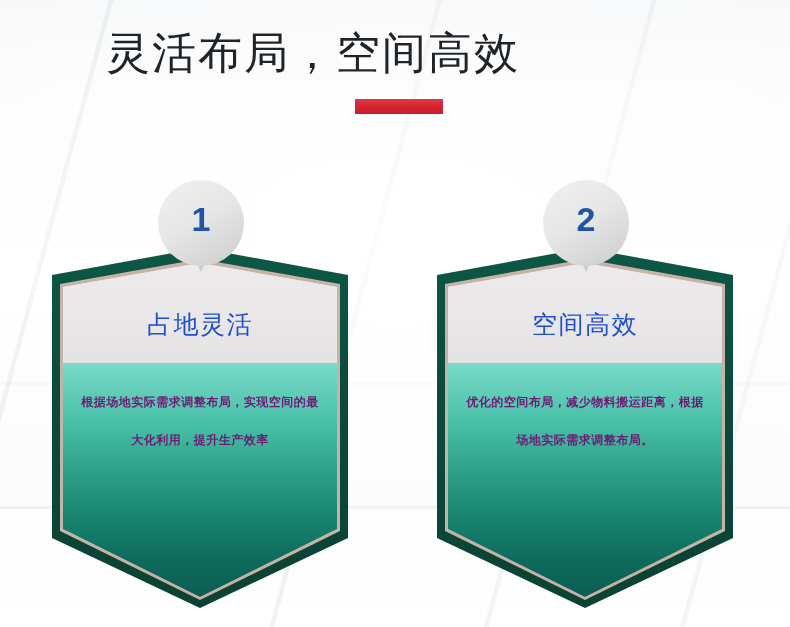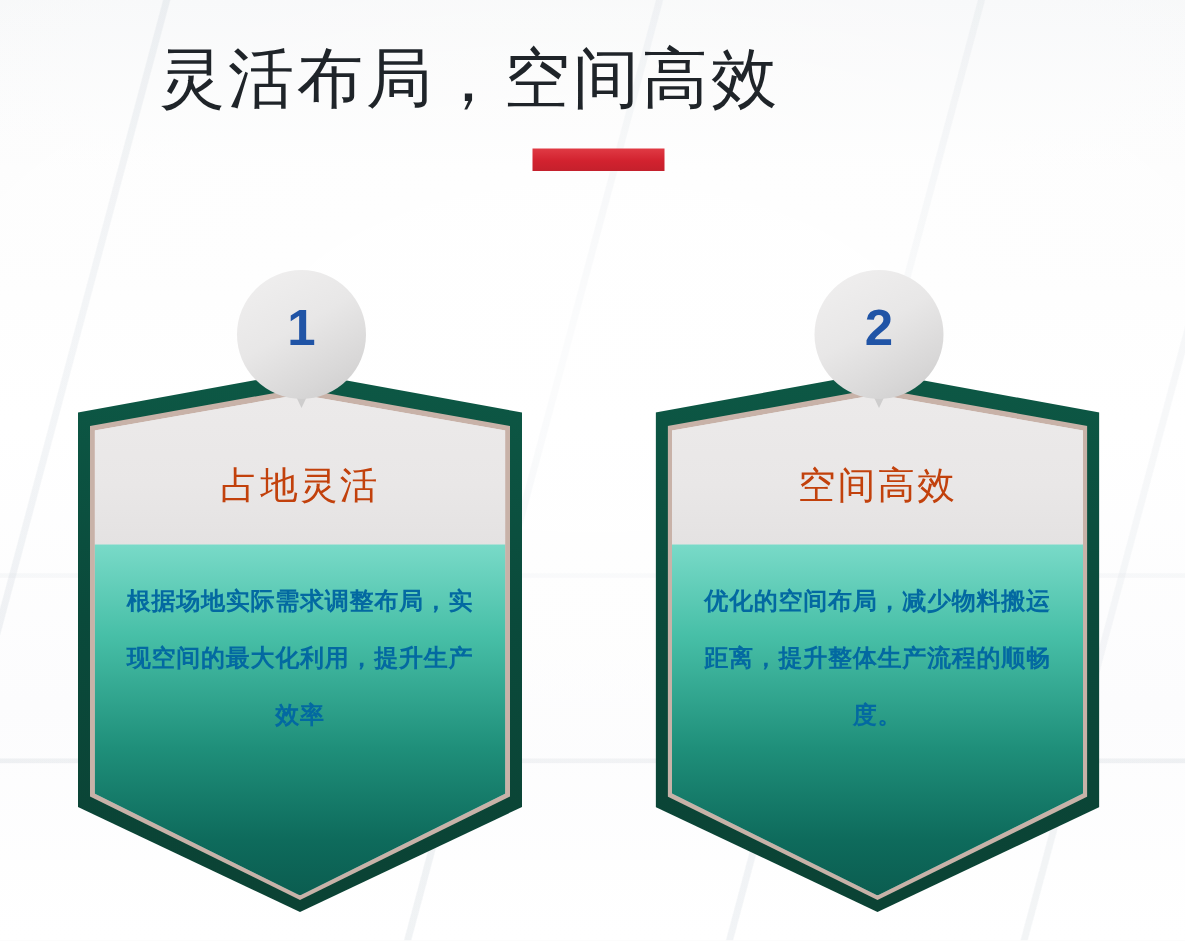--- a/index.html
+++ b/index.html
@@ -82,29 +82,29 @@
   }
   .card-body{
     position:absolute;left:0;top:100px;width:274px;height:234px;
     background:linear-gradient(180deg,#79dac8 0%,#47bfa7 26%,#1f8f7a 58%,#0e6b5c 84%,#0b5d50 100%);
   }
   .card-title{
     position:absolute;left:0;top:46px;width:274px;
     text-align:center;
     font-size:25px;line-height:30px;
     letter-spacing:1.5px;
-    color:#c2410c;
+    color:#1d4ed8;
     font-weight:400;
   }
   .card-text{
     position:absolute;left:18px;top:120px;width:238px;
     text-align:center;
-    font-size:16px;line-height:38px;
+    font-size:12px;line-height:38px;
     letter-spacing:.5px;
-    color:#0369a1;
+    color:#701a75;
     font-weight:bold;
   }
 
   
   .pin{
     position:absolute;top:180px;width:86px;height:92px;
   }
   #pin-1{left:158px;}
   #pin-2{left:543px;}
   .pin-circle{
@@ -152,21 +152,21 @@
   </div>
 </div>
 
 <div class="card" id="card-2">
   <div class="card-outer"></div>
   <div class="card-liner"></div>
   <div class="card-inner">
     <div class="card-top"></div>
     <div class="card-body"></div>
     <div class="card-title">空间高效</div>
-    <div class="card-text">优化的空间布局，减少物料搬运距离，提升整体生产流程的顺畅度。</div>
+    <div class="card-text">优化的空间布局，减少物料搬运距离，根据场地实际需求调整布局。</div>
   </div>
 </div>
 
 <div class="pin" id="pin-1">
   <div class="pin-tail"></div>
   <div class="pin-circle"></div>
   <div class="pin-num">1</div>
 </div>
 
 <div class="pin" id="pin-2">

